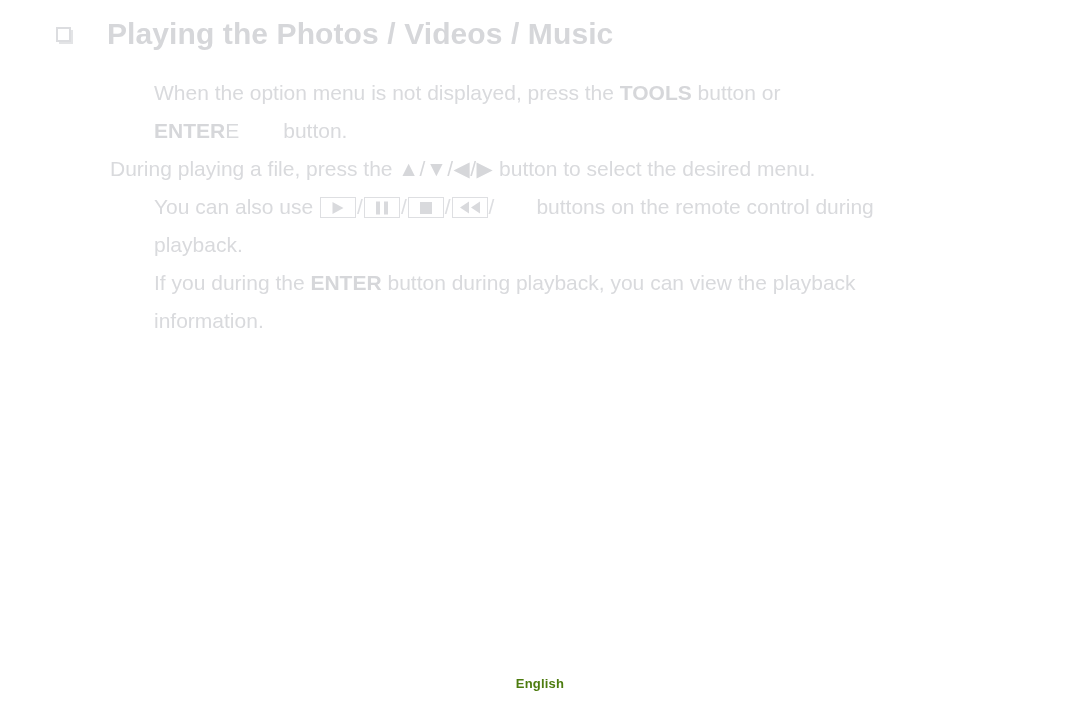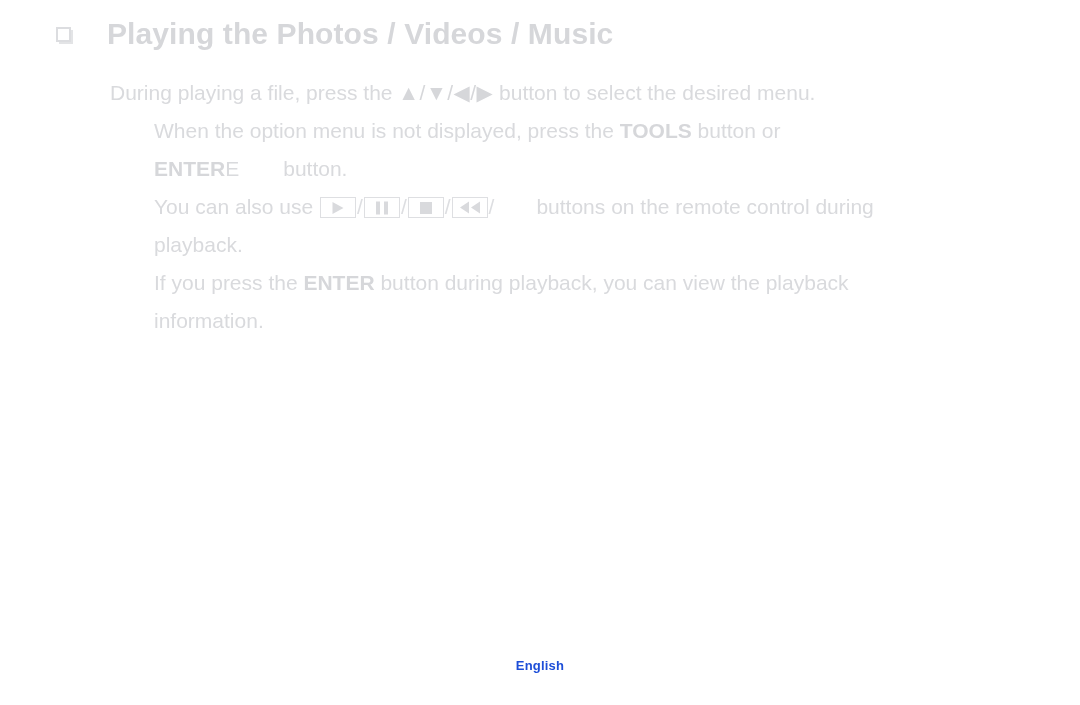--- a/index.html
+++ b/index.html
@@ -185,53 +185,53 @@
     vertical-align: -4px;
   }
 
   .slash { color: #dddee1; }
 
   
   .footer {
     position: absolute;
     left: 0;
     right: 0;
-    top: 658px;
+    top: 676px;
     text-align: center;
     font-size: 13px;
     font-weight: bold;
-    color: #1d4ed8;
+    color: #4d7c0f;
     letter-spacing: 0.2px;
   }
 </style>
 </head>
 <body>
 
 <div class="page">
 
   <div class="section-heading">
     <span class="bullet-square"></span>
     <span class="heading-text">Playing the Photos / Videos / Music</span>
   </div>
 
   <div class="body-block">
 
+    <div class="para level-2">
+      <span>When the option menu is not displayed, press the </span><span class="b">TOOLS</span><span> button or</span><br><span class="b">ENTER</span><span>E</span><span class="nudge-gap"></span><span>button.</span>
+    </div>
+
     <div class="para level-1">
       <span>During playing a file, press the </span><span class="arrows">▲/▼/◀/▶</span><span> button to select the desired menu.</span>
     </div>
 
     <div class="para level-2">
-      <span>When the option menu is not displayed, press the </span><span class="b">TOOLS</span><span> button or</span><br><span class="b">ENTER</span><span>E</span><span class="nudge-gap"></span><span>button.</span>
+      <span>You can also use </span><span class="key"><i class="glyph-play"></i></span><span class="slash">/</span><span class="key"><i class="glyph-pause"></i></span><span class="slash">/</span><span class="key"><i class="glyph-stop"></i></span><span class="slash">/</span><span class="key"><i class="glyph-rew"></i></span><span class="slash">/</span><span class="key-missing"></span><span>buttons on the remote control during</span><br><span>playback.</span>
     </div>
 
     <div class="para level-2">
-      <span>You can also use </span><span class="key"><i class="glyph-play"></i></span><span class="slash">/</span><span class="key"><i class="glyph-pause"></i></span><span class="slash">/</span><span class="key"><i class="glyph-stop"></i></span><span class="slash">/</span><span class="key"><i class="glyph-rew"></i></span><span class="slash">/</span><span class="key-missing"></span><span>buttons on the remote control during</span><br><span>playback.</span>
-    </div>
-
-    <div class="para level-2">
-      <span>If you press the </span><span class="b">ENTER</span><span> button during playback, you can view the playback</span><br><span>information.</span>
+      <span>If you during the </span><span class="b">ENTER</span><span> button during playback, you can view the playback</span><br><span>information.</span>
     </div>
 
   </div>
 
   <div class="footer">English</div>
 
 </div>
 
 </body></html>

